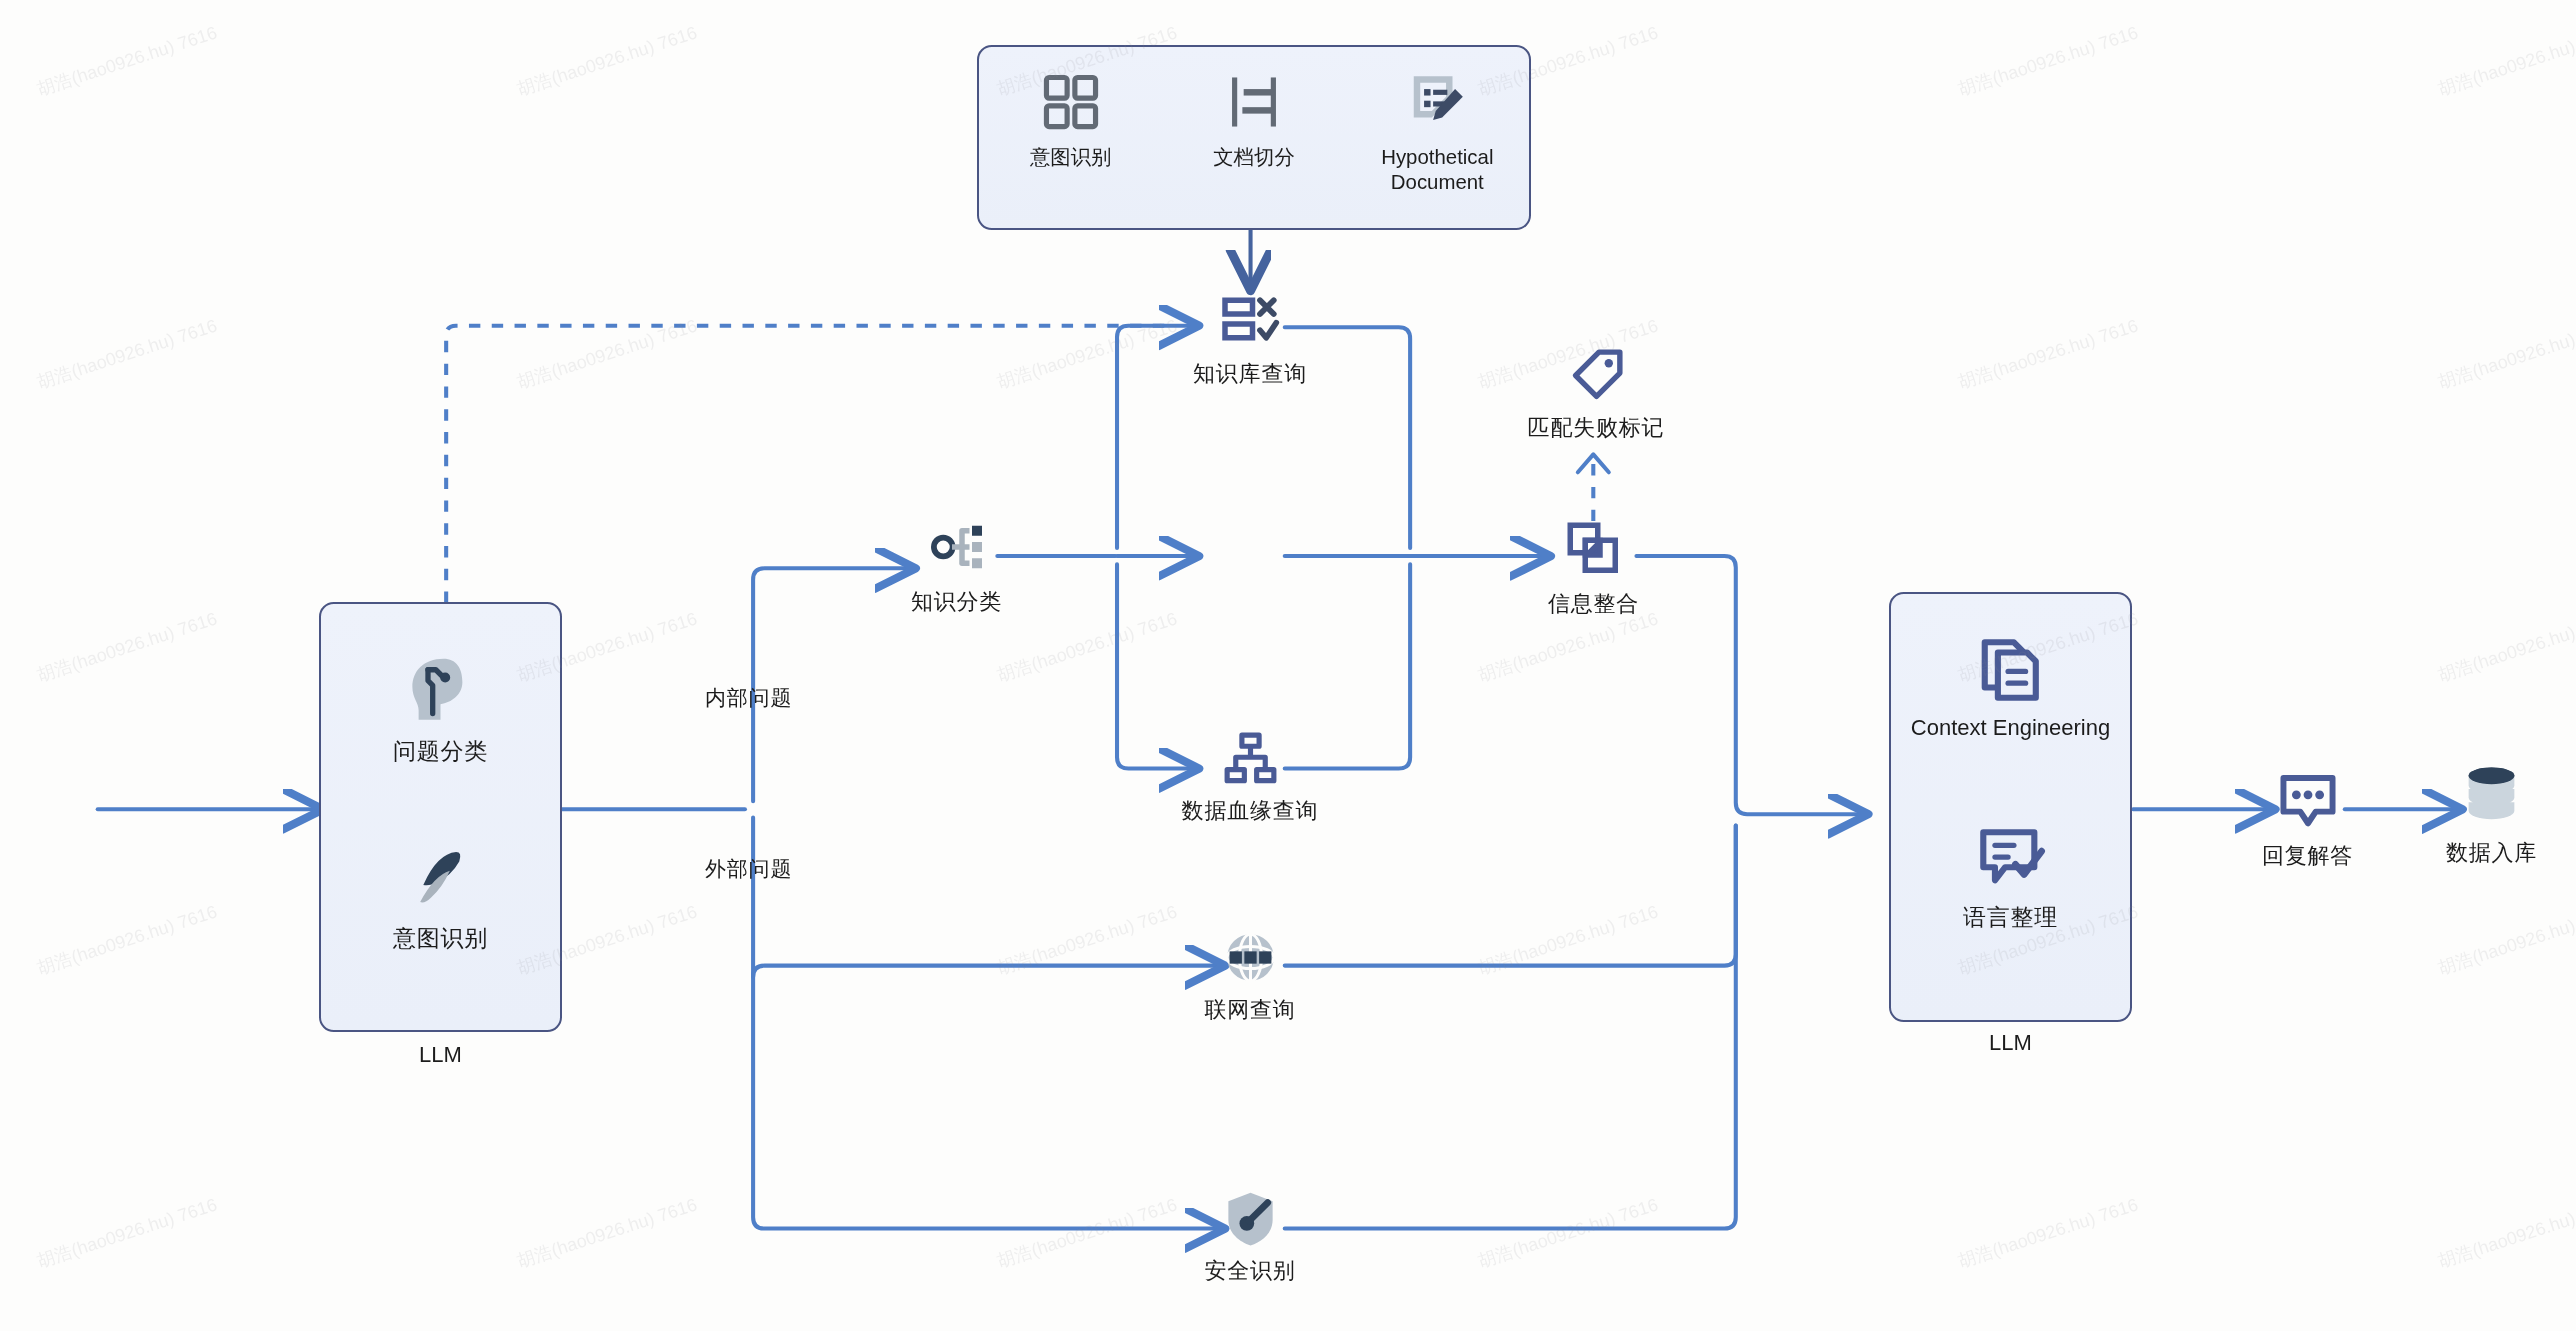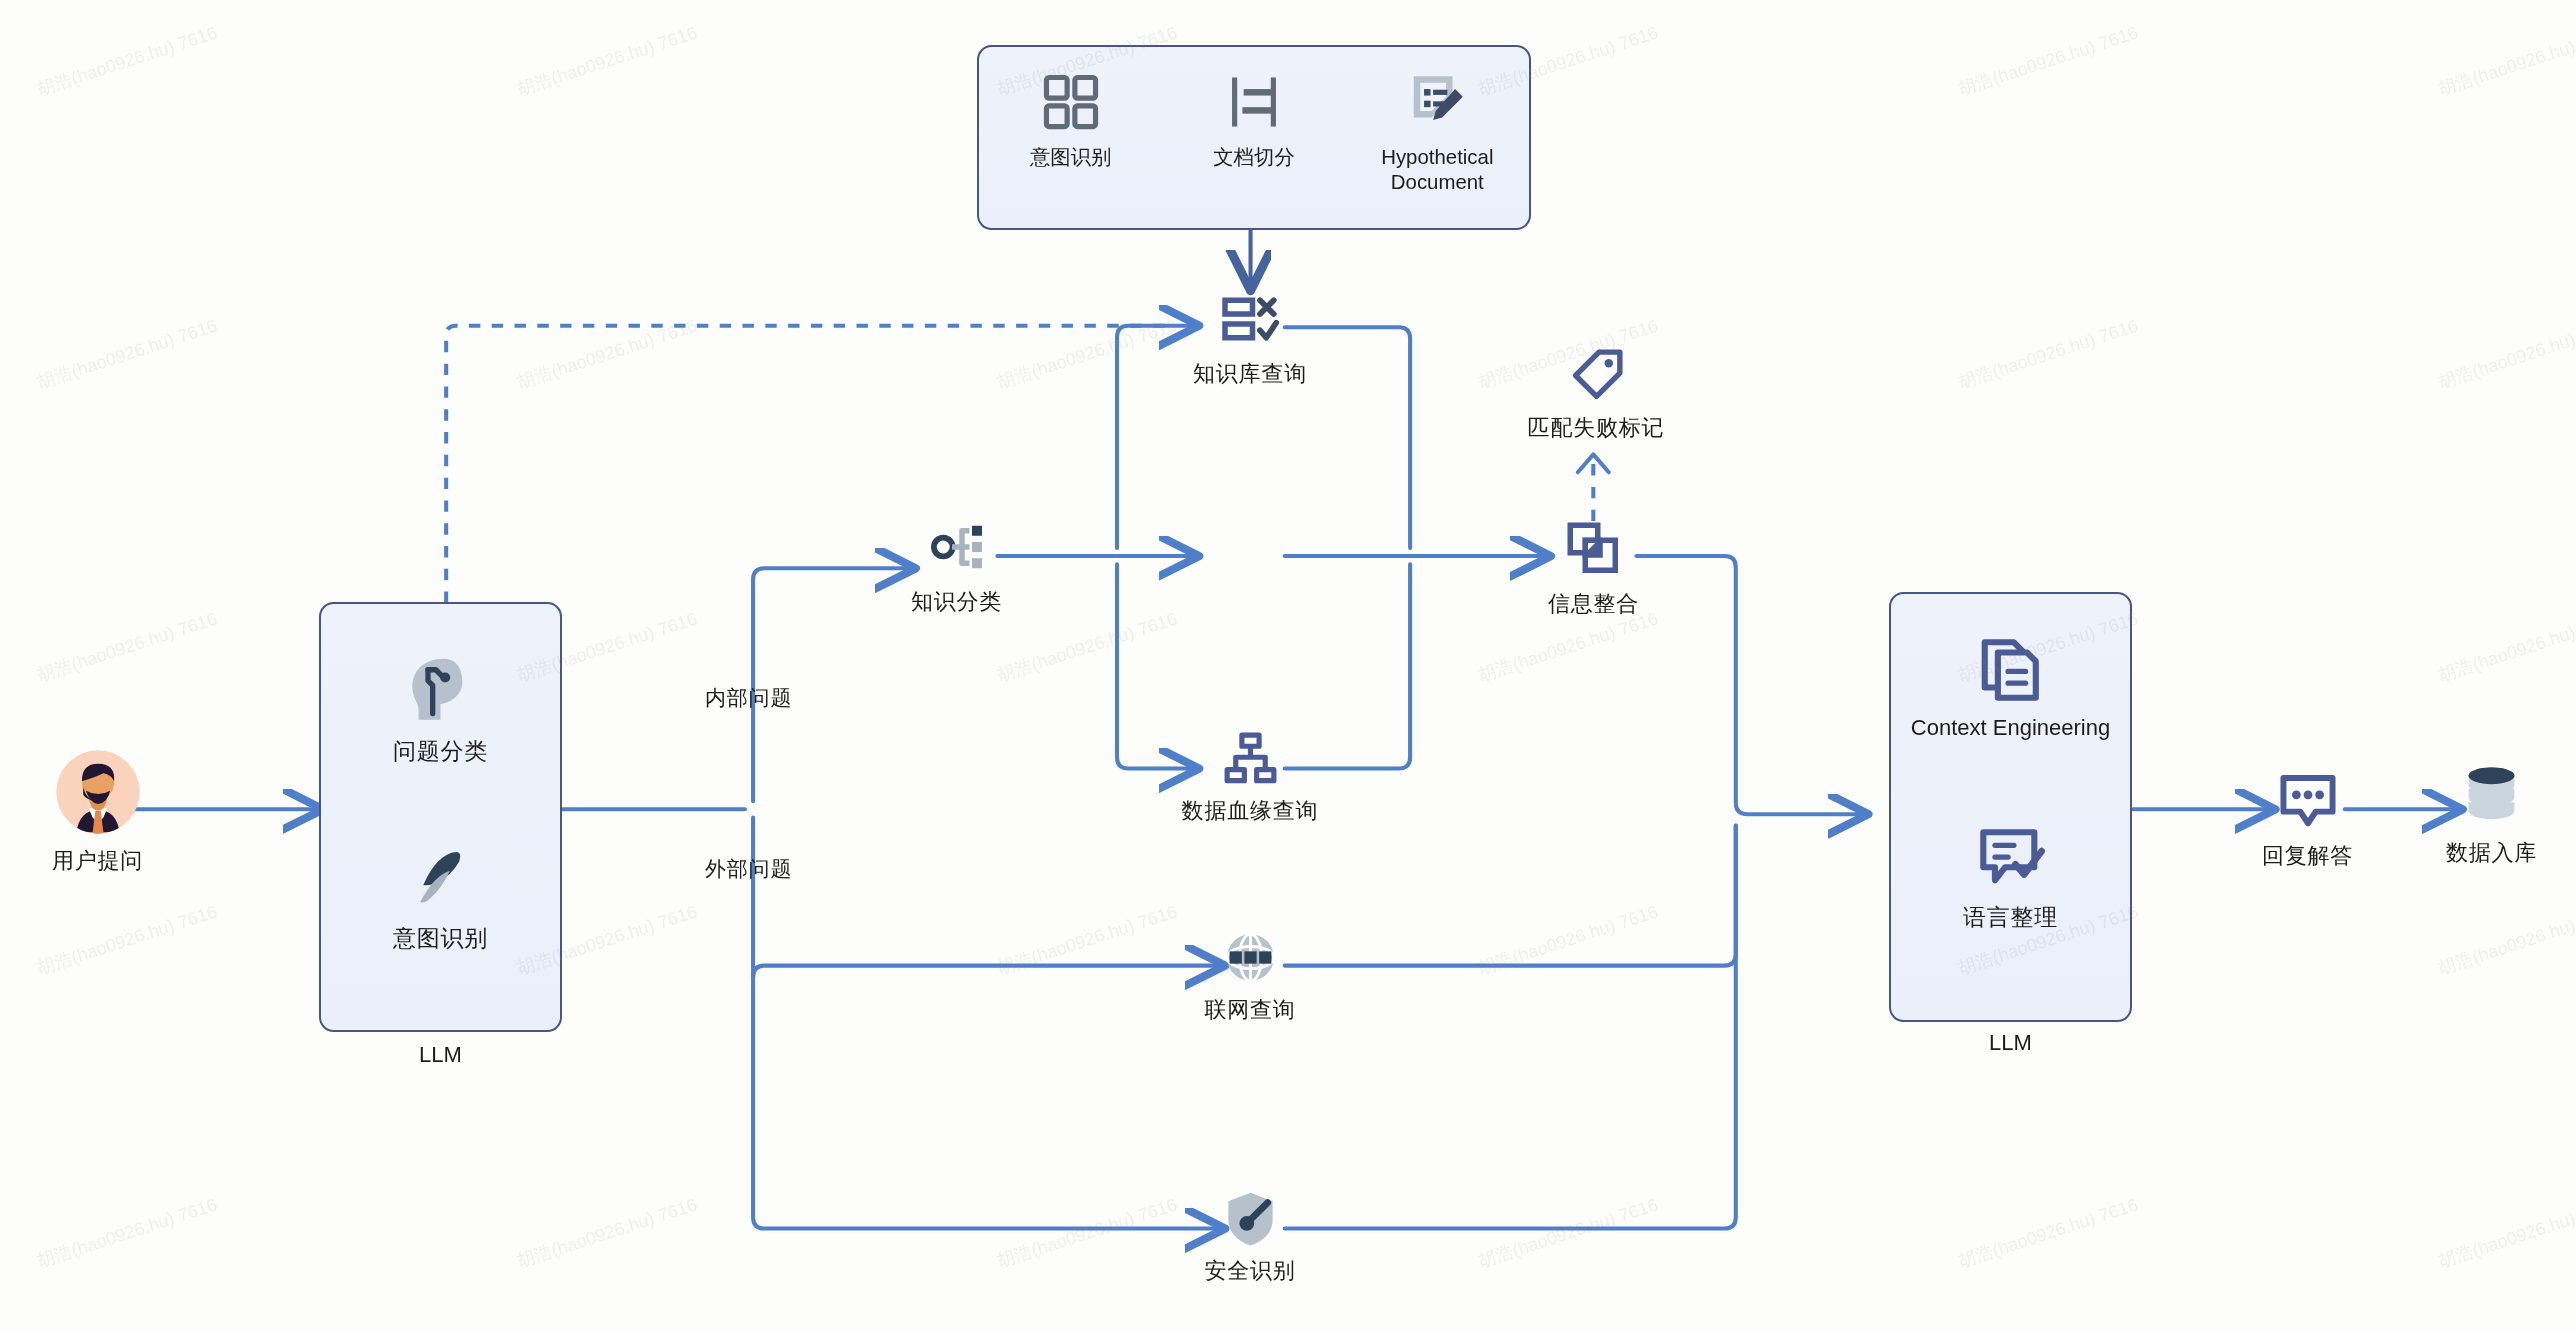--- a/index.html
+++ b/index.html
@@ -127,39 +127,20 @@
           <rect x="21" y="14.5" width="11" height="4" fill="#3d4b66"></rect>
           <rect x="14" y="23" width="5" height="5" fill="#3d4b66"></rect>
           <rect x="21" y="23.5" width="9" height="4" fill="#3d4b66"></rect>
           <path d="M38 14 L44 20 L28 36 L21 38 L23 31 Z" fill="#3d4b66"></path>
         </svg>
         <div class="cap">Hypothetical Document</div>
       </div>
     </div>
   </div>
 
-  <div class="node" style="left:0px;top:749px;width:195px;">
-    <svg class="icon" width="86" height="86" viewBox="0 0 64 64">
-      <circle cx="32" cy="32" r="31" fill="#fbd3bd"></circle>
-      <clipPath id="avclip">
-          <circle cx="32" cy="32" r="31"></circle>
-        </clipPath>
-      <g clip-path="url(#avclip)">
-        <path d="M16 62 Q18 46 32 45 Q46 46 48 62 Z" fill="#221733"></path>
-        <path d="M25 44 h14 l-3 7 -4 4 -4 -4 Z" fill="#ffffff"></path>
-        <path d="M30 46 h4 l2 16 -4 4 -4 -4 Z" fill="#e2884a"></path>
-        <path d="M25 32 q0 13 7 14 q7 -1 7 -14 Z" fill="#e0904f"></path>
-        <ellipse cx="32" cy="25" rx="12" ry="13" fill="#e8a163"></ellipse>
-        <path d="M20 24 q0 -13 12 -13 q13 0 12 13 q-2 -5 -8 -6 q-6 3 -16 6 Z" fill="#221733"></path>
-        <path d="M21 28 q2 10 11 11 q-9 -1 -11 -5 Z" fill="#221733"></path>
-        <path d="M23 31 q3 9 9 10 q7 -1 9 -10 q-9 5 -18 0 Z" fill="#221733"></path>
-      </g>
-    </svg>
-    <div class="cap" style="margin-top:11.4px;">用户提问</div>
-  </div>
 
   <div class="panel" style="left:319px;top:602px;width:243px;height:430px;">
     <div class="stackcell" style="top:47px;">
       <svg class="icon" width="75" height="75" viewBox="0 0 48 48">
         <path d="M26 5 C13 5 6 13 6 23 C6 30 10 33 10 38 L10 44 L24 44 L24 34 C31 33 38 28 38 20 C38 11 34 5 26 5 Z" fill="#b6c1cc"></path>
         <path d="M16 12 L21 12 L25 16" fill="none" stroke="#2e4259" stroke-width="3.4" stroke-linecap="round" stroke-linejoin="round"></path>
         <circle cx="27" cy="17" r="3.2" fill="#2e4259"></circle>
         <path d="M16 12 L16 19 L19 22 L19 40" fill="none" stroke="#2e4259" stroke-width="3.4" stroke-linecap="round" stroke-linejoin="round"></path>
       </svg>
       <div class="cap">问题分类</div>

